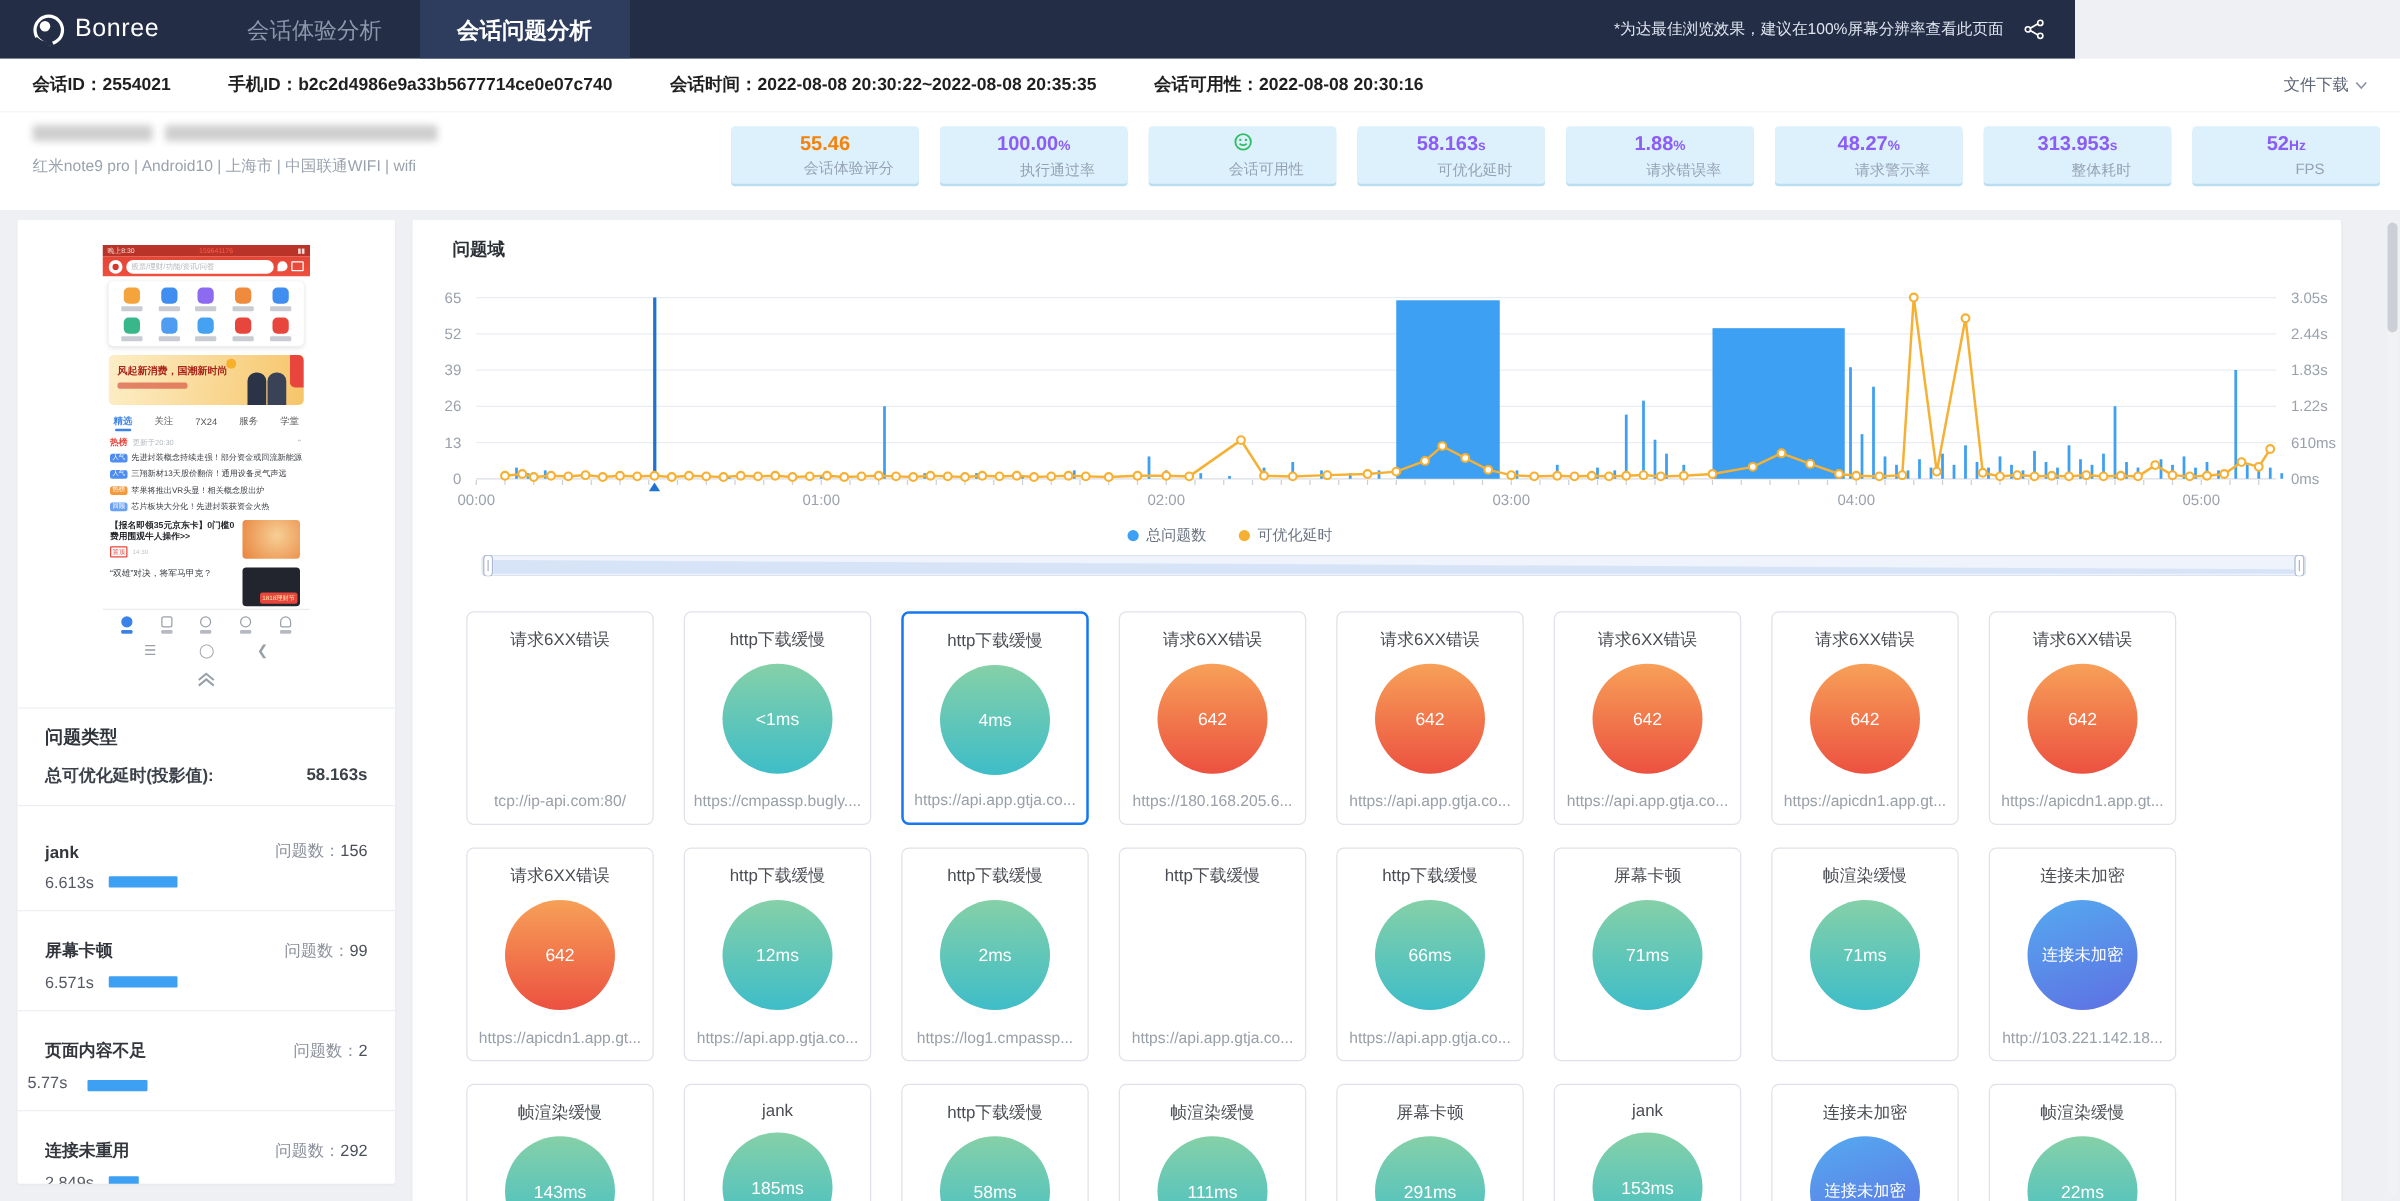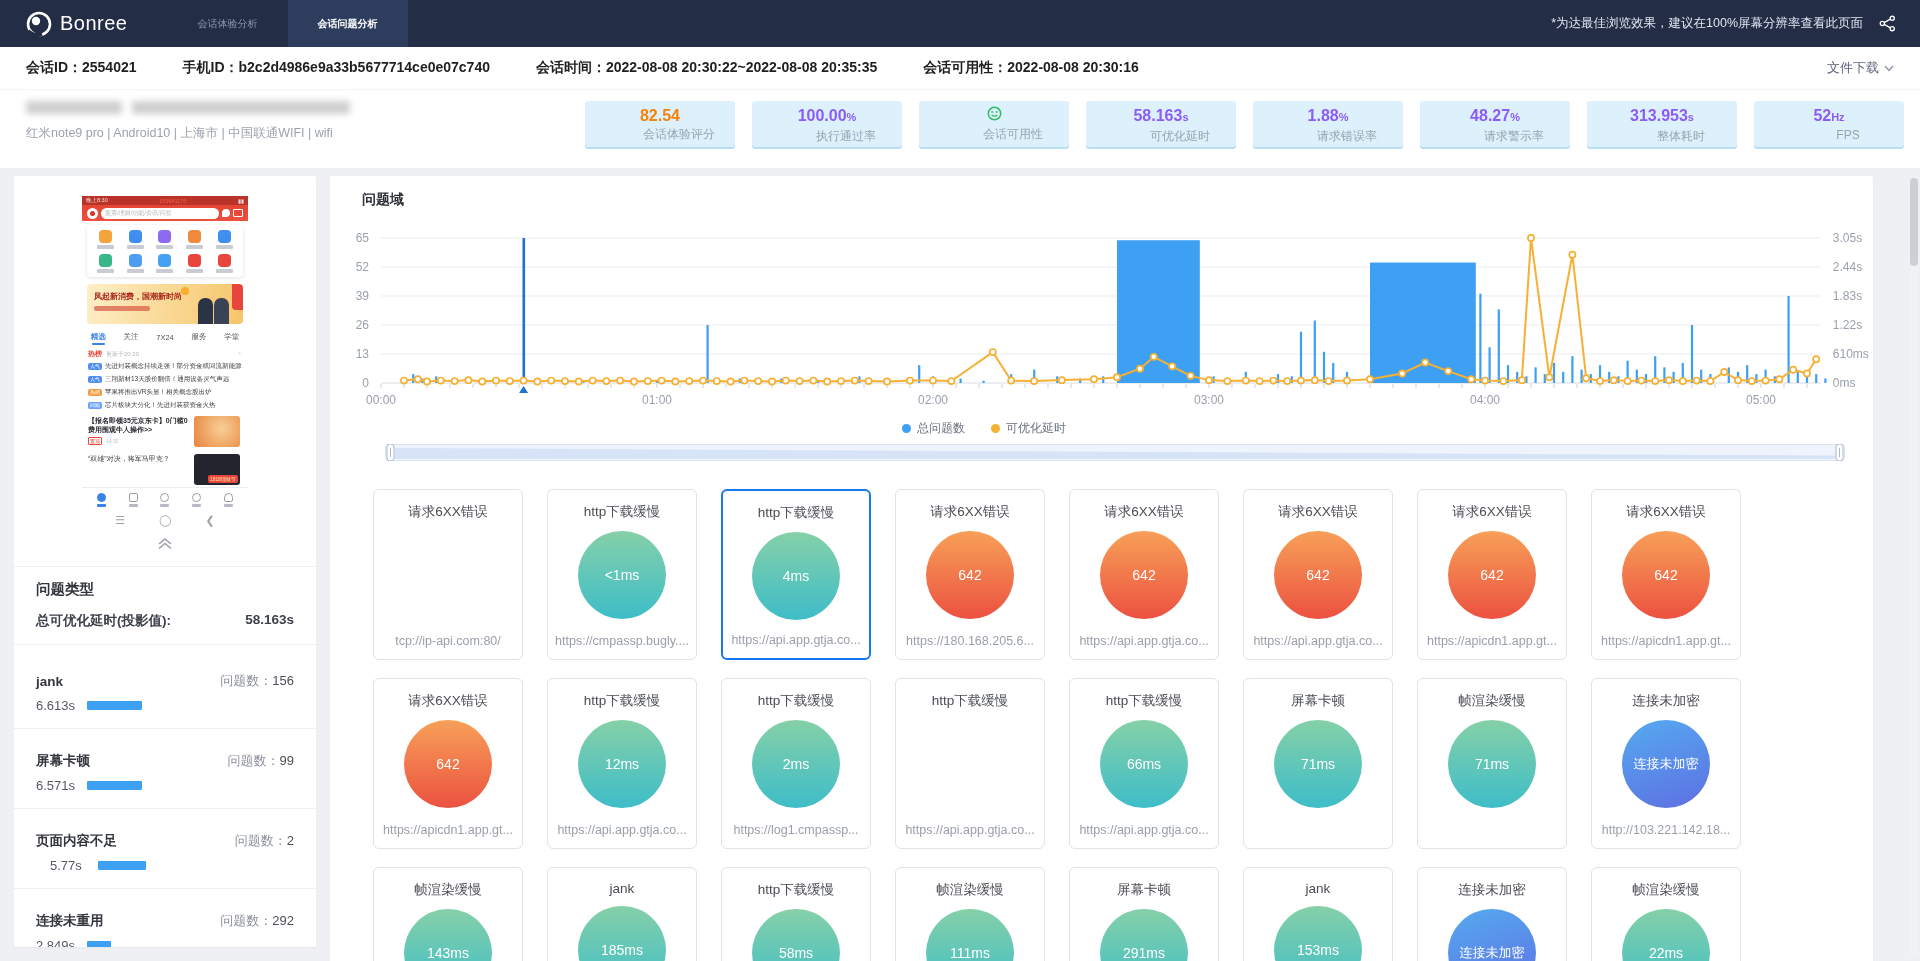--- a/index.html
+++ b/index.html
@@ -1,23 +1,23 @@
 <!DOCTYPE html>
 <html><head>
 <meta charset="utf-8">
 <style>
   * { margin:0; padding:0; box-sizing:border-box; }
   html,body { width:1920px; height:961px; overflow:hidden; background:#eef0f3;
     font-family:"Liberation Sans","DejaVu Sans",sans-serif; }
   
-  .navbar { position:absolute; left:0; top:0; width:1920px; height:47px; background:#232d45;
+  .navbar { position:absolute; left:0; top:0; width:1660px; height:47px; background:#232d45;
     display:flex; align-items:stretch; color:#fff; }
   .brand { display:flex; align-items:center; gap:8px; padding:0 40px 0 26px; }
   .brand-text { font-size:20px; letter-spacing:.5px; color:#fff; }
-  .nav-tab { display:flex; align-items:center; padding:0 30px; font-size:10px; color:#8d97ac; cursor:pointer; }
+  .nav-tab { display:flex; align-items:center; padding:0 30px; font-size:18px; color:#8d97ac; cursor:pointer; }
   .nav-tab.active { background:#2e3d5e; color:#fff; font-weight:bold; }
   .nav-right { margin-left:auto; display:flex; align-items:center; gap:16px; padding-right:24px;
     font-size:12.5px; color:#dfe5f0; }
   
   .session-bar { position:absolute; left:0; top:47px; width:1920px; height:43px; background:#fff;
     display:flex; align-items:center; padding:0 26px; border-bottom:1px solid #f3f4f6; }
   .sess-field { font-size:14px; font-weight:bold; color:#1f1f1f; margin-right:46px; white-space:nowrap; }
   .download { margin-left:auto; display:flex; align-items:center; gap:5px; font-size:13px; color:#5c6575; cursor:pointer; }
   
   .summary { position:absolute; left:0; top:90px; width:1920px; height:78px; background:#fff; }
@@ -170,21 +170,21 @@
 
 <div class="summary">
   <div class="device">
     <div>
       <span class="blur-blob" style="width:96px"></span><span class="blur-blob" style="width:218px"></span>
     </div>
     <div class="device-info">红米note9 pro | Android10 | 上海市 | 中国联通WIFI | wifi</div>
   </div>
   <div class="metric-row" id="metricRow">
       <div class="metric-card">
-        <div class="metric-value orange">82.54</div>
+        <div class="metric-value orange">55.46</div>
         <div class="metric-label">会话体验评分</div>
       </div>
       <div class="metric-card">
         <div class="metric-value">100.00<span class="unit">%</span></div>
         <div class="metric-label">执行通过率</div>
       </div>
       <div class="metric-card">
         <div class="metric-value"><svg width="15" height="15" viewBox="0 0 16 16">
             <circle cx="8" cy="8" r="6.6" fill="none" stroke="#2fbe63" stroke-width="1.6"></circle>
             <circle cx="5.6" cy="6.3" r="1" fill="#2fbe63"></circle>
@@ -391,21 +391,21 @@
       </div>
       <div style="position: absolute; left: 22px; top: 602px; display: flex; align-items: center; gap: 12px;">
         <span class="pt-time">6.571s</span>
         <span class="pt-bar" style="width: 55px;"></span>
       </div>
       <div class="divider" style="top: 632px;"></div>
       <div style="position: absolute; left: 22px; right: 22px; top: 656px; display: flex; justify-content: space-between; align-items: center;">
         <span class="pt-item-name">页面内容不足</span>
         <span class="pt-item-count">问题数：<b>2</b></span>
       </div>
-      <div style="position: absolute; left: 36px; top: 682px; display: flex; align-items: center; gap: 16px;">
+      <div style="position: absolute; left: 8px; top: 682px; display: flex; align-items: flex-end; gap: 16px;">
         <span class="pt-time">5.77s</span>
         <span class="pt-bar" style="width: 48px;"></span>
       </div>
       <div class="divider" style="top: 712px;"></div>
       <div style="position: absolute; left: 22px; right: 22px; top: 736px; display: flex; justify-content: space-between; align-items: center;">
         <span class="pt-item-name">连接未重用</span>
         <span class="pt-item-count">问题数：<b>292</b></span>
       </div>
       <div style="position: absolute; left: 22px; top: 762px; display: flex; align-items: center; gap: 12px;">
         <span class="pt-time">2.849s</span>

